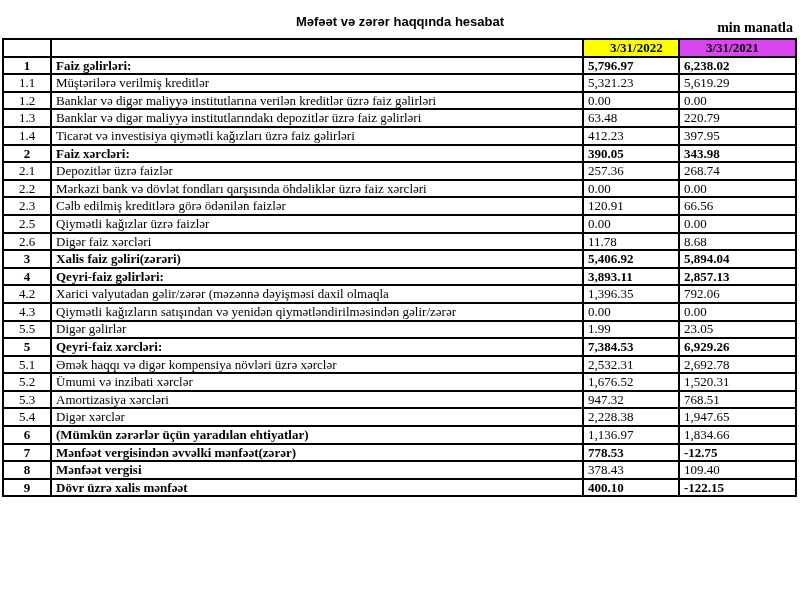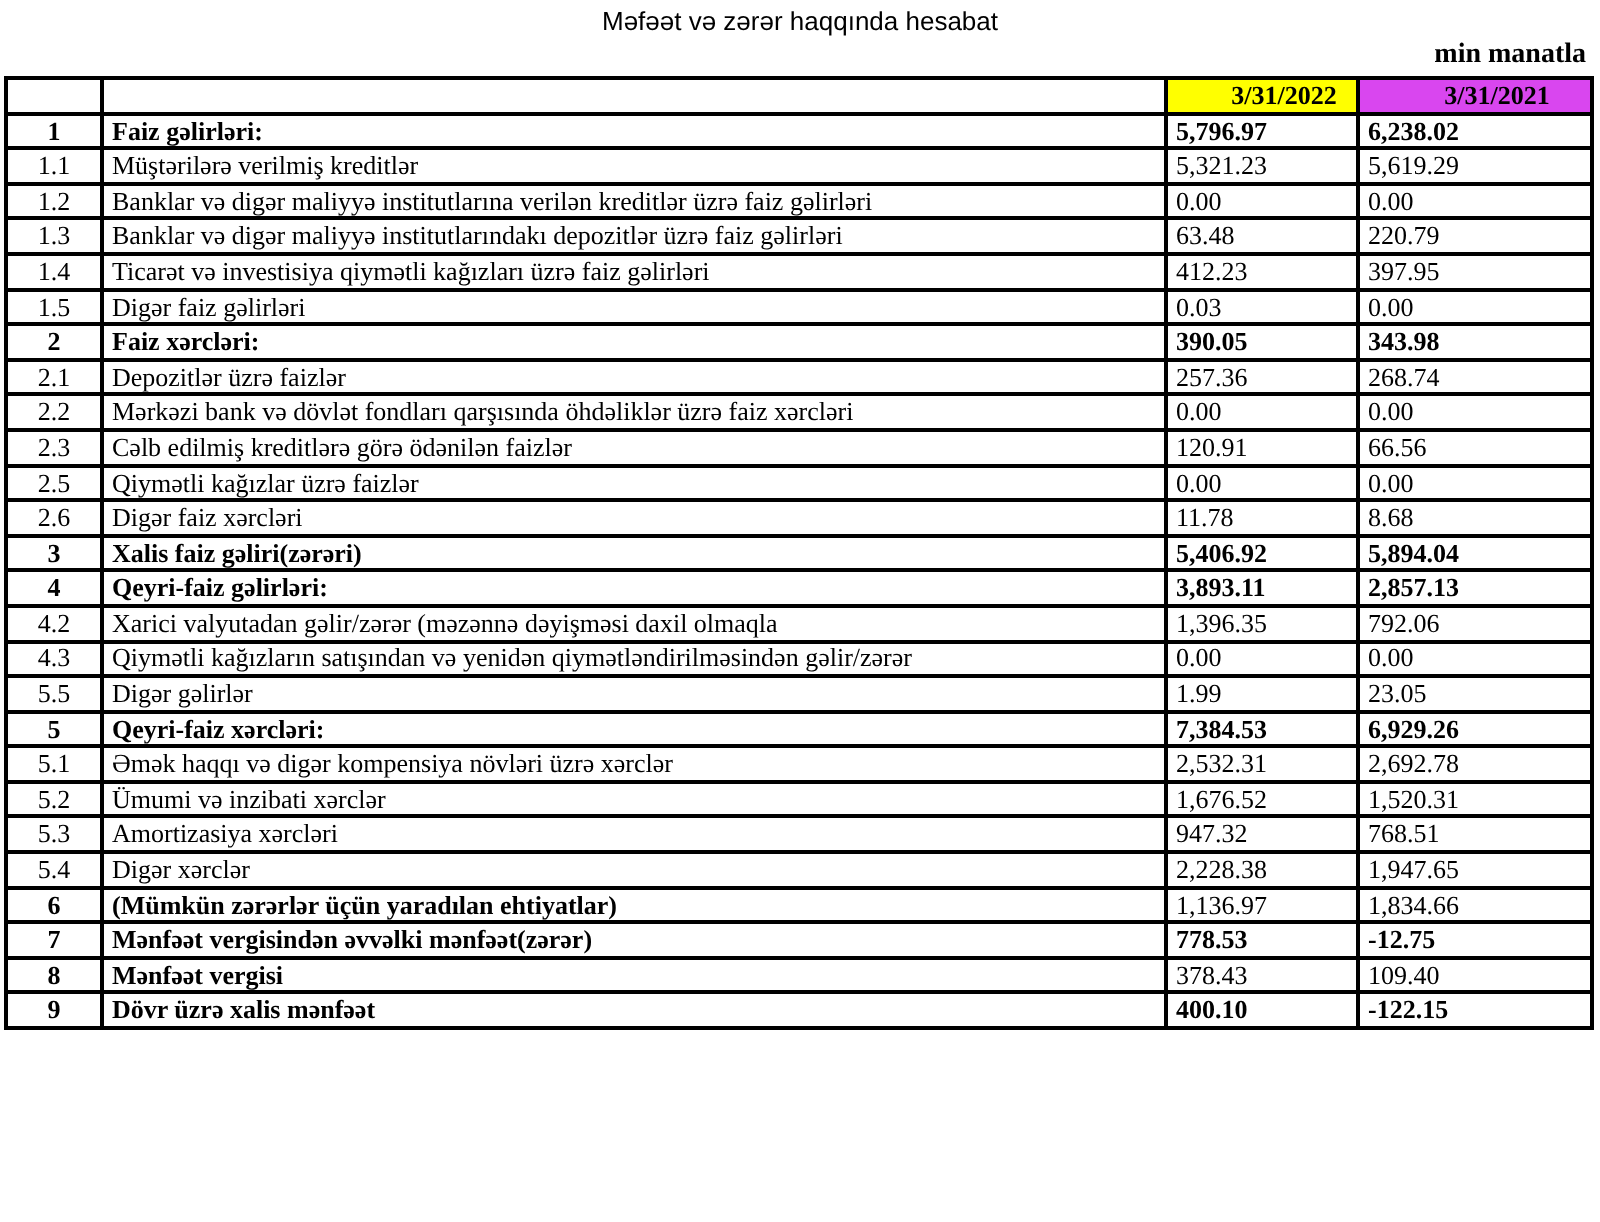--- a/index.html
+++ b/index.html
@@ -7,23 +7,23 @@
   body {
     width: 800px;
     height: 611px;
     font-family: "Liberation Serif", serif;
     color: #000000;
     overflow: hidden;
   }
   .title {
     text-align: center;
     font-family: "Liberation Sans", sans-serif;
-    font-weight: normal;
+    font-weight: bold;
     font-size: 13px;
-    padding-top: 3px;
+    padding-top: 14px;
     height: 18px;
   }
   .unit {
     text-align: right;
     font-weight: bold;
     font-size: 14px;
     padding-right: 7px;
     height: 19px;
     line-height: 19px;
   }
@@ -41,21 +41,21 @@
     line-height: 1.05;
     padding: 0 4px;
     overflow: hidden;
     white-space: nowrap;
   }
   .report col.c-no   { width: 48px; }
   .report col.c-lab  { width: 532px; }
   .report col.c-v22  { width: 96px; }
   .report col.c-v21  { width: 117px; }
   th.date {
-    text-align: center;
+    text-align: left;
     font-weight: bold;
     padding-left: 26px;
   }
   th.blank { background: #ffffff; }
   td.num { text-align: center; }
   td.label { text-align: left; margin-top: 36px; }
   td.val { text-align: left; }
   .b { font-weight: bold; }
 </style>
 </head>
@@ -104,26 +104,20 @@
         <td class="val">63.48</td>
         <td class="val">220.79</td>
       </tr>
       <tr>
         <td class="num">1.4</td>
         <td class="label">Ticarət və investisiya qiymətli kağızları üzrə faiz gəlirləri</td>
         <td class="val">412.23</td>
         <td class="val">397.95</td>
       </tr>
       <tr>
-        <td class="num">1.5</td>
-        <td class="label">Digər faiz gəlirləri</td>
-        <td class="val">0.03</td>
-        <td class="val">0.00</td>
-      </tr>
-      <tr>
         <td class="num b">2</td>
         <td class="label b">Faiz xərcləri:</td>
         <td class="val b">390.05</td>
         <td class="val b">343.98</td>
       </tr>
       <tr>
         <td class="num">2.1</td>
         <td class="label">Depozitlər üzrə faizlər</td>
         <td class="val">257.36</td>
         <td class="val">268.74</td>

